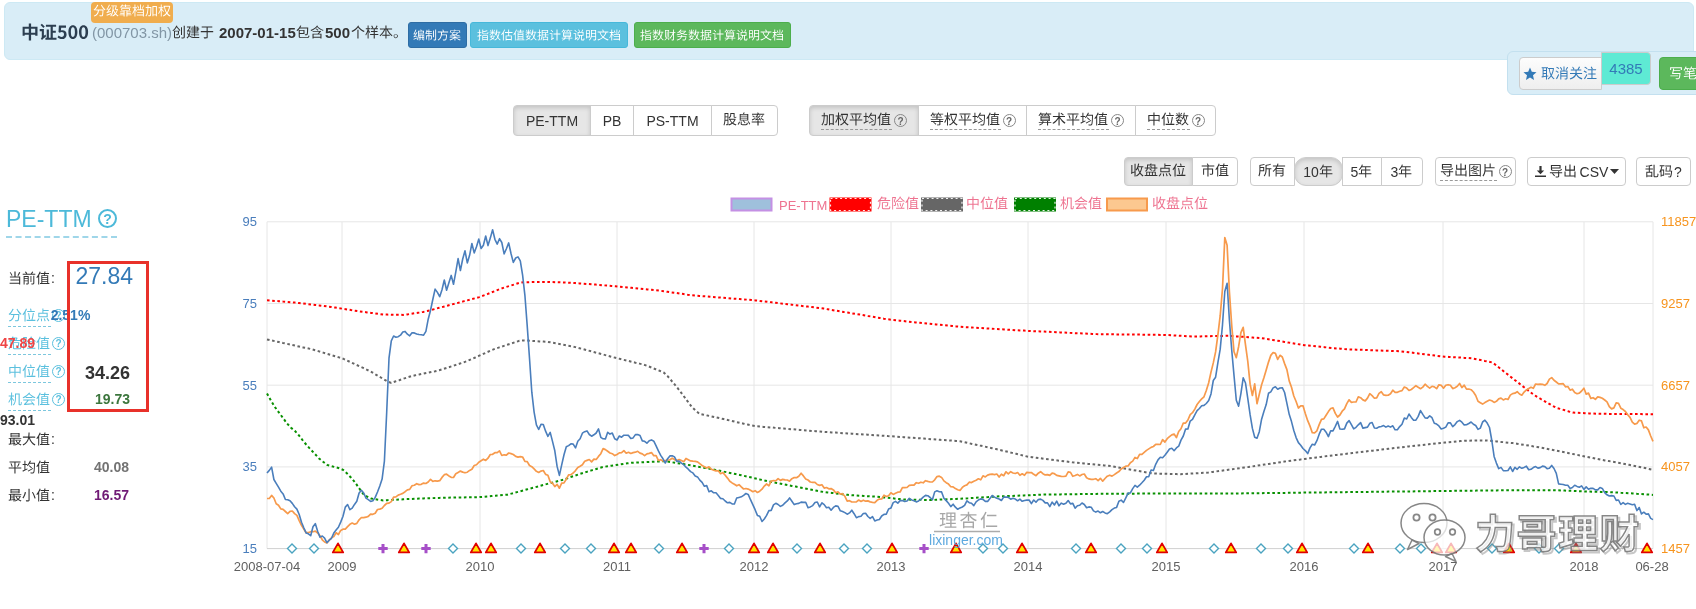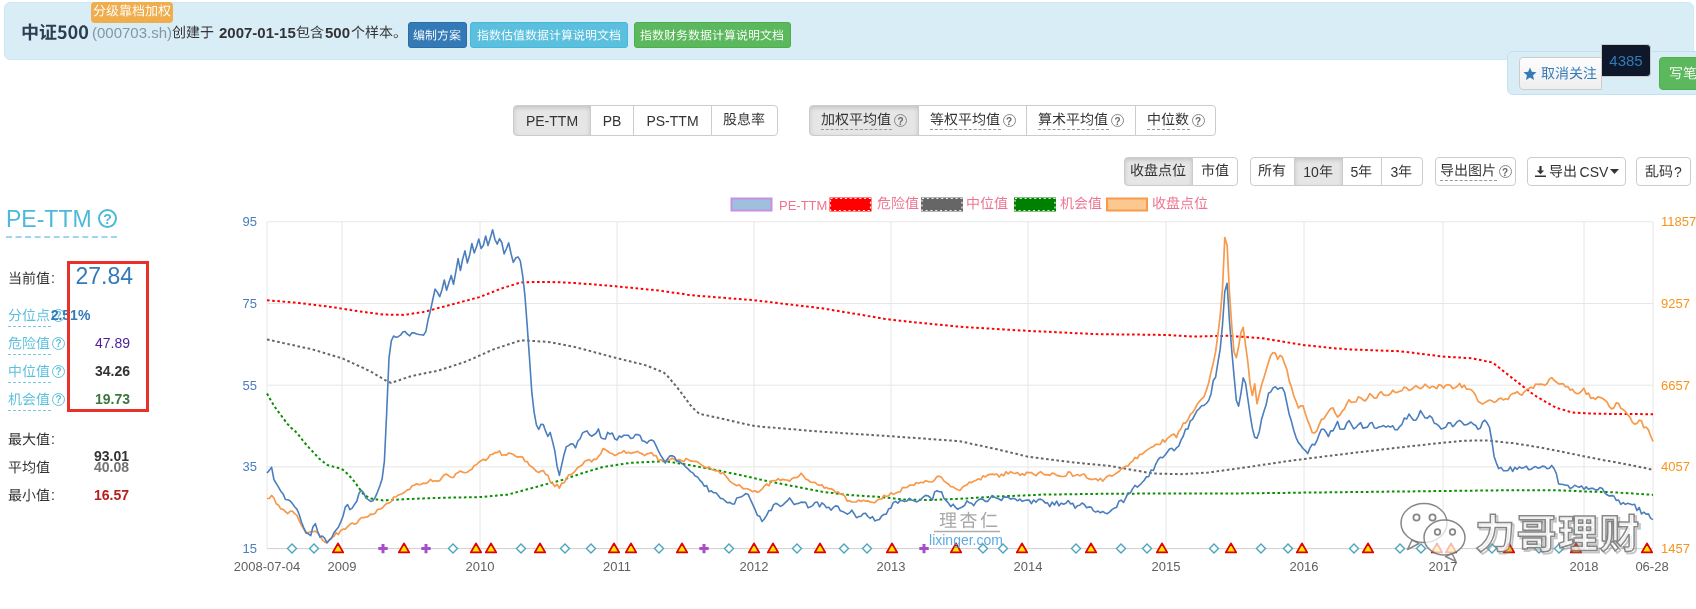--- a/index.html
+++ b/index.html
@@ -178,21 +178,21 @@
     </div>
     <div style="position:absolute;left:1507px;top:51px;width:220px;height:42px;background:#d9edf7;border:1px solid #c3e0ef;border-radius:6px"></div>
     <div style="position:absolute;left:1519px;top:57px;width:83px;height:33px;background:linear-gradient(#fdfdfd,#eee);border:1px solid #ccc;border-radius:4px 0 0 4px;display:flex;align-items:center;justify-content:center;gap:4px;line-height:0;box-sizing:border-box">
       <svg width="14" height="14" viewBox="0 0 14 14" style="overflow:visible">
         <path d="M7 0.5 L8.8 4.8 L13.5 5.2 L10 8.3 L11 13 L7 10.5 L3 13 L4 8.3 L0.5 5.2 L5.2 4.8 Z" fill="#337ab7"></path>
       </svg>
       <svg width="57" height="15" viewBox="0 0 57 15" style="overflow:visible">
         <path d="M11.9 3.1C11.6 5.2 11 7 10.2 8.5C9.5 7 9 5.1 8.7 3.1ZM7.1 2.1V3.1H7.8C8.2 5.6 8.8 7.8 9.6 9.6C8.8 10.9 7.8 12 6.7 12.6C6.9 12.8 7.2 13.2 7.4 13.4C8.4 12.7 9.4 11.8 10.2 10.6C10.9 11.7 11.7 12.7 12.8 13.3C13 13.1 13.3 12.7 13.5 12.5C12.4 11.8 11.5 10.9 10.8 9.6C11.9 7.7 12.6 5.3 13 2.3L12.4 2.1L12.2 2.1ZM0.5 10.5 0.8 11.5 5 10.8V13.4H6V10.6L7.3 10.4L7.2 9.5L6 9.7V2.2H7V1.2H0.7V2.2H1.6V10.3ZM2.6 2.2H5V4.1H2.6ZM2.6 5H5V7.1H2.6ZM2.6 8H5V9.8L2.6 10.2Z M26.1 1C25.7 1.8 25.1 2.9 24.6 3.6L25.5 4C26 3.3 26.6 2.3 27.1 1.3ZM18.9 1.4C19.5 2.2 20.1 3.3 20.3 4.1L21.3 3.6C21 2.9 20.4 1.8 19.8 1ZM15.2 1.4C16.1 1.9 17.1 2.6 17.6 3.1L18.3 2.3C17.7 1.8 16.7 1.1 15.8 0.7ZM14.5 5.2C15.4 5.6 16.5 6.4 17 6.9L17.6 6C17.1 5.5 16 4.9 15.1 4.4ZM15 12.6 15.9 13.3C16.6 12 17.5 10.2 18.1 8.7L17.3 8.1C16.6 9.7 15.7 11.5 15 12.6ZM20.3 8H25.5V9.5H20.3ZM20.3 7V5.5H25.5V7ZM22.5 0.5V4.5H19.3V13.4H20.3V10.4H25.5V12.1C25.5 12.3 25.4 12.4 25.2 12.4C25 12.4 24.3 12.4 23.5 12.4C23.6 12.6 23.8 13.1 23.8 13.4C24.9 13.4 25.6 13.4 26 13.2C26.4 13 26.5 12.7 26.5 12.1V4.5H23.5V0.5Z M31.1 1.1C31.7 1.9 32.3 2.9 32.5 3.5H29.8V4.6H34.5V6.3C34.5 6.6 34.4 6.8 34.4 7.1H29V8.1H34.2C33.8 9.6 32.4 11.2 28.7 12.5C29 12.7 29.3 13.2 29.4 13.4C33 12.2 34.6 10.5 35.2 8.9C36.4 11.1 38.2 12.6 40.7 13.4C40.9 13 41.2 12.6 41.4 12.3C38.9 11.7 37 10.2 35.9 8.1H41.1V7.1H35.6L35.6 6.3V4.6H40.3V3.5H37.6C38.1 2.8 38.6 1.8 39.1 1L38 0.6C37.6 1.5 37 2.7 36.4 3.5H32.6L33.5 3C33.2 2.4 32.6 1.4 32 0.7Z M43.3 1.5C44.2 1.9 45.4 2.6 46 3.1L46.6 2.2C46 1.8 44.8 1.1 43.9 0.7ZM42.6 5.4C43.5 5.8 44.6 6.4 45.2 6.9L45.8 6C45.2 5.6 44 5 43.2 4.6ZM43 12.6 43.9 13.3C44.7 12 45.7 10.2 46.4 8.8L45.7 8.1C44.9 9.6 43.8 11.5 43 12.6ZM49.7 0.9C50.1 1.6 50.6 2.6 50.8 3.2L51.9 2.8C51.6 2.2 51.1 1.2 50.6 0.5ZM46.7 3.2V4.2H50.4V7.4H47.2V8.4H50.4V12H46.2V13H55.5V12H51.5V8.4H54.6V7.4H51.5V4.2H55.1V3.2Z" fill="#337ab7"></path>
       </svg>
     </div>
-    <div style="position:absolute;left:1601px;top:44px;width:50px;height:33px;background:#0f172a;border:1px solid #ccc;border-radius:0 4px 4px 0;box-sizing:border-box;display:flex;align-items:center;justify-content:center;font-size:15px;color:#337ab7">4385</div>
+    <div style="position:absolute;left:1601px;top:52px;width:50px;height:33px;background:#5eead4;border:1px solid #ccc;border-radius:0 4px 4px 0;box-sizing:border-box;display:flex;align-items:center;justify-content:center;font-size:15px;color:#337ab7">4385</div>
     <div style="position:absolute;left:1659px;top:57px;width:62px;height:33px;background:#5cb85c;border:1px solid #4cae4c;border-radius:4px;box-sizing:border-box;display:flex;align-items:center;justify-content:center;line-height:0">
       <svg width="43" height="15" viewBox="0 0 43 15" style="overflow:visible">
         <path d="M1.1 1.3V4.1H2.1V2.3H11.8V4.1H12.9V1.3ZM1.3 9.4V10.3H9.2V9.4ZM4.2 2.6C3.9 4.2 3.4 6.5 3 7.9H10.4C10.2 10.6 9.9 11.8 9.5 12.2C9.3 12.3 9.1 12.3 8.8 12.3C8.4 12.3 7.5 12.3 6.5 12.2C6.7 12.5 6.8 12.9 6.9 13.2C7.8 13.3 8.7 13.3 9.2 13.3C9.7 13.2 10 13.1 10.3 12.8C10.9 12.3 11.2 10.9 11.5 7.4C11.6 7.2 11.6 6.9 11.6 6.9H4.3L4.7 5.1H11.2V4.2H4.9L5.2 2.7Z M14.8 10.1 14.9 11 20 10.6V11.7C20 13 20.4 13.3 22 13.3C22.3 13.3 24.8 13.3 25.2 13.3C26.5 13.3 26.8 12.9 27 11.2C26.7 11.2 26.3 11 26 10.8C25.9 12.1 25.8 12.4 25.1 12.4C24.6 12.4 22.5 12.4 22 12.4C21.2 12.4 21 12.2 21 11.7V10.5L27.2 10L27.1 9L21 9.6V8.1L25.9 7.7L25.8 6.8L21 7.2V5.9C22.8 5.7 24.5 5.5 25.9 5.2L25.3 4.3C23 4.9 19.1 5.3 15.8 5.5C15.9 5.7 16 6.1 16 6.4C17.3 6.3 18.6 6.2 20 6V7.3L15.5 7.7L15.6 8.6L20 8.2V9.7ZM16.6 0.5C16.1 1.9 15.4 3.3 14.5 4.2C14.8 4.4 15.2 4.6 15.4 4.8C15.9 4.2 16.3 3.6 16.7 2.8H17.4C17.8 3.4 18.2 4.2 18.3 4.7L19.2 4.4C19.1 4 18.8 3.3 18.5 2.8H20.7V1.9H17.1C17.3 1.5 17.5 1.1 17.6 0.7ZM22.1 0.5C21.7 1.9 20.9 3.2 20 4C20.3 4.2 20.7 4.5 20.9 4.6C21.4 4.1 21.8 3.5 22.2 2.8H23.3C23.6 3.3 23.9 3.9 24 4.4L24.9 4C24.8 3.7 24.6 3.2 24.3 2.8H27.1V1.9H22.7C22.8 1.5 23 1.1 23.1 0.7Z M29.7 1.6C30.5 2.2 31.5 3.2 31.9 3.8L32.7 3.1C32.2 2.5 31.2 1.6 30.5 0.9ZM30.8 13.2V13.2C31 12.9 31.4 12.6 33.7 10.9C33.6 10.7 33.4 10.3 33.4 10L31.9 11V5H28.6V6H30.9V11C30.9 11.7 30.4 12.2 30.2 12.4C30.4 12.6 30.7 13 30.8 13.2ZM33.9 1.5V2.6H39.4V6.1H34.1V11.5C34.1 12.9 34.6 13.2 36.2 13.2C36.6 13.2 39.1 13.2 39.4 13.2C41 13.2 41.3 12.6 41.5 10.3C41.2 10.2 40.7 10.1 40.4 9.9C40.4 11.9 40.2 12.2 39.4 12.2C38.8 12.2 36.7 12.2 36.3 12.2C35.4 12.2 35.2 12.1 35.2 11.5V7.1H39.4V7.9H40.5V1.5Z" fill="#fff"></path>
       </svg>
     </div>
     <div style="position:absolute;left:514px;top:105px;width:78px;height:31px;background:#e6e6e6;box-shadow:inset 0 2px 4px rgba(0,0,0,.15);border:1px solid #ccc;border-radius:4px 0 0 4px;box-sizing:border-box;display:flex;align-items:center;justify-content:center;margin-left:-1px">
       <span style="font-size:14px;color:#333">PE-TTM</span>
     </div>
     <div style="position:absolute;left:591px;top:105px;width:44px;height:31px;background:#fff;border:1px solid #ccc;border-radius:0;box-sizing:border-box;display:flex;align-items:center;justify-content:center;margin-left:-1px">
       <span style="font-size:14px;color:#333">PB</span>
@@ -237,21 +237,21 @@
     <div style="position:absolute;left:1193px;top:157px;width:46px;height:29px;background:#fff;border:1px solid #ccc;border-radius:0 4px 4px 0;box-sizing:border-box;display:flex;align-items:center;justify-content:center;margin-left:-1px">
       <span style="line-height:0;display:inline-block;padding-bottom:2px"><svg width="29" height="15" viewBox="0 0 29 15" style="overflow:visible">
           <path d="M5.8 0.8C6.1 1.3 6.5 2.1 6.7 2.6H0.7V3.6H6.4V5.5H2.1V11.8H3.1V6.6H6.4V13.4H7.5V6.6H11V10.5C11 10.7 10.9 10.7 10.7 10.8C10.4 10.8 9.6 10.8 8.6 10.7C8.8 11 8.9 11.5 9 11.8C10.2 11.8 11 11.8 11.5 11.6C11.9 11.4 12.1 11.1 12.1 10.5V5.5H7.5V3.6H13.3V2.6H7.7L7.9 2.5C7.7 2 7.2 1.1 6.8 0.4Z M22.4 0.6C22.3 1 22.3 1.5 22.2 2H18.6V2.9H22C22 3.4 21.9 3.8 21.8 4.2H19.3V12.1H18V13H27.4V12.1H26.2V4.2H22.7C22.8 3.8 22.9 3.4 23 2.9H27V2H23.3L23.5 0.6ZM20.3 12.1V11H25.2V12.1ZM20.3 7H25.2V8.2H20.3ZM20.3 6.2V5.1H25.2V6.2ZM20.3 9H25.2V10.2H20.3ZM17.7 0.6C17 2.7 15.7 4.8 14.4 6.2C14.6 6.4 14.9 7 15 7.2C15.4 6.7 15.8 6.2 16.2 5.7V13.4H17.2V4.1C17.8 3.1 18.3 2 18.7 0.9Z" fill="#333"></path>
         </svg></span>
     </div>
     <div style="position:absolute;left:1251px;top:157px;width:45px;height:29px;background:#fff;border:1px solid #ccc;border-radius:4px 0 0 4px;box-sizing:border-box;display:flex;align-items:center;justify-content:center;margin-left:-1px">
       <span style="line-height:0;display:inline-block;padding-bottom:2px"><svg width="29" height="15" viewBox="0 0 29 15" style="overflow:visible">
           <path d="M7.5 2V6.6C7.5 8.6 7.3 11 5.7 12.8C5.9 12.9 6.3 13.3 6.5 13.5C8.3 11.6 8.6 8.8 8.6 6.6V6.3H10.7V13.4H11.8V6.3H13.4V5.3H8.6V2.7C10.2 2.5 12 2.1 13.1 1.6L12.4 0.7C11.3 1.3 9.2 1.7 7.5 2ZM2.4 7.3V6.8V5H5.2V7.3ZM6.2 0.9C5.1 1.4 3.1 1.7 1.4 1.9V6.8C1.4 8.7 1.3 11.1 0.4 12.8C0.6 12.9 1.1 13.3 1.3 13.5C2.1 12 2.3 10 2.4 8.2H6.2V4.1H2.4V2.7C4 2.5 5.7 2.2 6.8 1.7Z M19.5 0.6C19.3 1.2 19.1 1.8 18.9 2.4H14.9V3.4H18.4C17.5 5.2 16.2 6.9 14.6 8.1C14.8 8.3 15.1 8.6 15.2 8.9C16.1 8.2 16.9 7.5 17.6 6.6V13.4H18.6V10.7H24.5V12.1C24.5 12.3 24.4 12.4 24.2 12.4C23.9 12.4 23 12.4 22.1 12.4C22.3 12.7 22.4 13.1 22.5 13.4C23.7 13.4 24.4 13.4 24.9 13.2C25.4 13.1 25.5 12.7 25.5 12.1V5H18.7C19 4.5 19.3 3.9 19.6 3.4H27.1V2.4H20C20.2 1.9 20.4 1.3 20.5 0.8ZM18.6 8.3H24.5V9.7H18.6ZM18.6 7.4V5.9H24.5V7.4Z" fill="#333"></path>
         </svg></span>
     </div>
-    <div style="position:absolute;left:1295px;top:157px;width:49px;height:29px;background:#e6e6e6;box-shadow:inset 0 2px 4px rgba(0,0,0,.15);border:1px solid #ccc;border-radius:0;box-sizing:border-box;display:flex;align-items:center;justify-content:center;margin-left:-1px">
+    <div style="position:absolute;left:1295px;top:157px;width:49px;height:29px;background:#e6e6e6;box-shadow:inset 0 2px 4px rgba(0,0,0,.15);border:1px solid #ccc;border-radius:12px;box-sizing:border-box;display:flex;align-items:center;justify-content:center;margin-left:-1px">
       <span style="font-size:14px;color:#333">10</span>
       <span style="line-height:0;display:inline-block"><svg width="15" height="15" viewBox="0 0 15 15" style="overflow:visible">
           <path d="M0.7 9.2V10.2H7.2V13.4H8.2V10.2H13.4V9.2H8.2V6.4H12.4V5.4H8.2V3.3H12.7V2.3H4.3C4.5 1.8 4.7 1.3 4.9 0.8L3.9 0.5C3.2 2.4 2 4.2 0.7 5.4C1 5.5 1.4 5.9 1.6 6C2.4 5.3 3.1 4.4 3.8 3.3H7.2V5.4H3V9.2ZM4 9.2V6.4H7.2V9.2Z" fill="#333"></path>
         </svg></span>
     </div>
     <div style="position:absolute;left:1343px;top:157px;width:40px;height:29px;background:#fff;border:1px solid #ccc;border-radius:0;box-sizing:border-box;display:flex;align-items:center;justify-content:center;margin-left:-1px">
       <span style="font-size:14px;color:#333">5</span>
       <span style="line-height:0;display:inline-block"><svg width="15" height="15" viewBox="0 0 15 15" style="overflow:visible">
           <path d="M0.7 9.2V10.2H7.2V13.4H8.2V10.2H13.4V9.2H8.2V6.4H12.4V5.4H8.2V3.3H12.7V2.3H4.3C4.5 1.8 4.7 1.3 4.9 0.8L3.9 0.5C3.2 2.4 2 4.2 0.7 5.4C1 5.5 1.4 5.9 1.6 6C2.4 5.3 3.1 4.4 3.8 3.3H7.2V5.4H3V9.2ZM4 9.2V6.4H7.2V9.2Z" fill="#333"></path>
         </svg></span>
@@ -294,38 +294,38 @@
     <div style="position:absolute;left:0;top:263px;width:133px;text-align:right;font-size:23px;color:#337ab7">27.84</div>
     <div style="position:absolute;left:8px;top:308px;line-height:0;border-bottom:1px dashed #7cc7de;padding-bottom:3px"><svg width="43" height="15" viewBox="0 0 43 15" style="overflow:visible">
         <path d="M9.4 0.8 8.5 1.2C9.5 3.3 11.1 5.6 12.6 6.8C12.8 6.5 13.2 6.1 13.5 5.9C12 4.8 10.3 2.7 9.4 0.8ZM4.5 0.8C3.7 3 2.3 4.9 0.6 6.1C0.9 6.3 1.3 6.7 1.5 6.9C1.9 6.6 2.3 6.3 2.6 5.9V6.9H5.3C5 9.3 4.2 11.5 0.9 12.6C1.1 12.8 1.4 13.2 1.6 13.5C5.1 12.2 6 9.7 6.4 6.9H10.2C10.1 10.4 9.9 11.8 9.5 12.1C9.4 12.3 9.2 12.3 8.9 12.3C8.6 12.3 7.7 12.3 6.8 12.2C7 12.5 7.1 13 7.2 13.3C8.1 13.3 8.9 13.3 9.4 13.3C9.9 13.2 10.2 13.1 10.5 12.8C11 12.2 11.1 10.7 11.4 6.4C11.4 6.2 11.4 5.9 11.4 5.9H2.7C3.9 4.6 4.9 2.9 5.7 1.1Z M19.2 3.1V4.1H26.8V3.1ZM20.1 5.2C20.5 7.1 20.9 9.7 21 11.2L22.1 10.9C21.9 9.5 21.5 6.9 21 5ZM22 0.7C22.2 1.4 22.5 2.4 22.6 3L23.7 2.6C23.5 2 23.2 1.2 23 0.5ZM18.6 11.8V12.9H27.4V11.8H24.5C25 10 25.6 7.2 25.9 5.1L24.8 4.9C24.6 7 24 10 23.5 11.8ZM18 0.6C17.2 2.7 15.9 4.8 14.5 6.2C14.7 6.4 15 7 15.1 7.2C15.6 6.7 16.1 6.2 16.5 5.5V13.4H17.6V3.9C18.1 3 18.6 1.9 19 0.9Z M31.3 5.8H38.6V8.3H31.3ZM32.8 10.5C32.9 11.4 33.1 12.6 33.1 13.3L34.1 13.2C34.1 12.5 34 11.3 33.8 10.4ZM35.7 10.5C36.1 11.4 36.5 12.6 36.6 13.3L37.7 13C37.5 12.3 37 11.2 36.6 10.3ZM38.5 10.4C39.2 11.3 40 12.6 40.3 13.3L41.3 12.9C41 12.1 40.2 10.9 39.5 10.1ZM30.5 10.2C30 11.2 29.3 12.3 28.6 13L29.5 13.4C30.3 12.7 31 11.5 31.5 10.4ZM30.3 4.8V9.3H39.7V4.8H35.4V3H40.7V2H35.4V0.6H34.4V4.8Z" fill="#5bc0de"></path>
       </svg></div>
     <span style="position:absolute;left:52.0px;top:309px;width:13px;height:13px;border:1px solid #5bc0de;border-radius:50%;color:#5bc0de;font-size:10px;line-height:12px;text-align:center;box-sizing:border-box;font-weight:bold">?</span>
     <div style="position:absolute;left:0;top:307px;width:141px;text-align:center;font-size:14px;font-weight:bold;color:#337ab7">2.51%</div>
     <div style="position:absolute;left:8px;top:336px;line-height:0;border-bottom:1px dashed #7cc7de;padding-bottom:3px"><svg width="43" height="15" viewBox="0 0 43 15" style="overflow:visible">
         <path d="M4.6 2.4H8.1C7.9 2.9 7.6 3.4 7.3 3.9H3.5C3.9 3.4 4.3 2.9 4.6 2.4ZM4.4 0.5C3.7 2 2.4 3.8 0.5 5.2C0.8 5.3 1.1 5.7 1.3 5.9C1.7 5.7 2 5.4 2.4 5.1V6.6C2.4 8.5 2.2 11 0.4 12.8C0.7 12.9 1.1 13.3 1.3 13.5C3.1 11.6 3.4 8.7 3.4 6.6V4.9H13.2V3.9H8.5C8.9 3.3 9.3 2.6 9.6 1.9L8.9 1.4L8.7 1.5H5.2L5.6 0.7ZM4.9 6.2V11.6C4.9 13 5.4 13.3 7.2 13.3C7.6 13.3 10.8 13.3 11.2 13.3C12.9 13.3 13.2 12.8 13.4 10.7C13.1 10.6 12.7 10.4 12.4 10.3C12.3 12 12.2 12.3 11.2 12.3C10.5 12.3 7.8 12.3 7.2 12.3C6.1 12.3 5.9 12.2 5.9 11.6V7.1H10.2C10.1 8.6 10 9.2 9.8 9.4C9.7 9.5 9.6 9.5 9.4 9.5C9.1 9.5 8.5 9.5 7.8 9.5C8 9.7 8.1 10.1 8.1 10.4C8.8 10.4 9.5 10.4 9.8 10.4C10.2 10.4 10.5 10.3 10.7 10.1C11 9.7 11.1 8.8 11.3 6.6C11.3 6.5 11.3 6.2 11.3 6.2Z M19.9 7.4C20.3 8.4 20.7 9.8 20.8 10.7L21.7 10.5C21.5 9.6 21.1 8.2 20.7 7.1ZM22.6 7C22.8 8 23.1 9.4 23.1 10.3L24 10.2C23.9 9.3 23.7 7.9 23.4 6.8ZM15.2 1.1V13.4H16.1V2.1H17.9C17.6 3 17.2 4.2 16.8 5.2C17.8 6.4 18.1 7.3 18.1 8.1C18.1 8.5 18 8.9 17.8 9.1C17.7 9.2 17.5 9.2 17.3 9.2C17.1 9.2 16.8 9.2 16.5 9.2C16.7 9.4 16.8 9.9 16.8 10.1C17.1 10.1 17.4 10.1 17.7 10.1C18 10.1 18.3 10 18.5 9.8C18.8 9.5 19 8.9 19 8.2C19 7.3 18.8 6.3 17.8 5.1C18.2 4 18.7 2.6 19.1 1.5L18.5 1.1L18.3 1.1ZM22.9 0.5C22 2.4 20.4 4.2 18.7 5.2C18.9 5.5 19.2 5.9 19.3 6.1C19.8 5.8 20.3 5.4 20.7 5V5.8H25.5V4.9H20.8C21.7 4.1 22.5 3.2 23.1 2.1C24.2 3.5 25.8 5.1 27.2 6C27.3 5.7 27.5 5.3 27.7 5.1C26.3 4.2 24.6 2.6 23.6 1.3L23.9 0.8ZM19.1 11.8V12.8H27.4V11.8H24.8C25.5 10.5 26.3 8.6 26.9 7.1L26 6.8C25.5 8.3 24.6 10.5 23.9 11.8Z M36.4 0.6C36.3 1 36.3 1.5 36.2 2H32.6V2.9H36C36 3.4 35.9 3.8 35.8 4.2H33.3V12.1H32V13H41.4V12.1H40.2V4.2H36.7C36.8 3.8 36.9 3.4 37 2.9H41V2H37.3L37.5 0.6ZM34.3 12.1V11H39.2V12.1ZM34.3 7H39.2V8.2H34.3ZM34.3 6.2V5.1H39.2V6.2ZM34.3 9H39.2V10.2H34.3ZM31.7 0.6C31 2.7 29.7 4.8 28.4 6.2C28.6 6.4 28.9 7 29 7.2C29.4 6.7 29.8 6.2 30.2 5.7V13.4H31.2V4.1C31.8 3.1 32.3 2 32.7 0.9Z" fill="#5bc0de"></path>
       </svg></div>
     <span style="position:absolute;left:52.0px;top:337px;width:13px;height:13px;border:1px solid #5bc0de;border-radius:50%;color:#5bc0de;font-size:10px;line-height:12px;text-align:center;box-sizing:border-box;font-weight:bold">?</span>
-    <div style="position:absolute;left:0;top:335px;width:130px;text-align:right;font-size:14px;font-weight:normal;color:#4c1d95">47.89</div>
+    <div style="position:absolute;left:0;top:335px;width:130px;font-size:14px;font-weight:bold;color:#ef4444">47.89</div>
     <div style="position:absolute;left:8px;top:364px;line-height:0;border-bottom:1px dashed #7cc7de;padding-bottom:3px"><svg width="43" height="15" viewBox="0 0 43 15" style="overflow:visible">
         <path d="M6.4 0.6V3.1H1.3V9.7H2.4V8.8H6.4V13.4H7.5V8.8H11.6V9.6H12.6V3.1H7.5V0.6ZM2.4 7.8V4.1H6.4V7.8ZM11.6 7.8H7.5V4.1H11.6Z M19.2 3.1V4.1H26.8V3.1ZM20.1 5.2C20.5 7.1 20.9 9.7 21 11.2L22.1 10.9C21.9 9.5 21.5 6.9 21 5ZM22 0.7C22.2 1.4 22.5 2.4 22.6 3L23.7 2.6C23.5 2 23.2 1.2 23 0.5ZM18.6 11.8V12.9H27.4V11.8H24.5C25 10 25.6 7.2 25.9 5.1L24.8 4.9C24.6 7 24 10 23.5 11.8ZM18 0.6C17.2 2.7 15.9 4.8 14.5 6.2C14.7 6.4 15 7 15.1 7.2C15.6 6.7 16.1 6.2 16.5 5.5V13.4H17.6V3.9C18.1 3 18.6 1.9 19 0.9Z M36.4 0.6C36.3 1 36.3 1.5 36.2 2H32.6V2.9H36C36 3.4 35.9 3.8 35.8 4.2H33.3V12.1H32V13H41.4V12.1H40.2V4.2H36.7C36.8 3.8 36.9 3.4 37 2.9H41V2H37.3L37.5 0.6ZM34.3 12.1V11H39.2V12.1ZM34.3 7H39.2V8.2H34.3ZM34.3 6.2V5.1H39.2V6.2ZM34.3 9H39.2V10.2H34.3ZM31.7 0.6C31 2.7 29.7 4.8 28.4 6.2C28.6 6.4 28.9 7 29 7.2C29.4 6.7 29.8 6.2 30.2 5.7V13.4H31.2V4.1C31.8 3.1 32.3 2 32.7 0.9Z" fill="#5bc0de"></path>
       </svg></div>
     <span style="position:absolute;left:52.0px;top:365px;width:13px;height:13px;border:1px solid #5bc0de;border-radius:50%;color:#5bc0de;font-size:10px;line-height:12px;text-align:center;box-sizing:border-box;font-weight:bold">?</span>
-    <div style="position:absolute;left:0;top:363px;width:130px;text-align:right;font-size:14px;font-weight:bold;color:#333333">34.26</div>
+    <div style="position:absolute;left:0;top:363px;width:130px;text-align:right;font-size:18px;font-weight:bold;color:#333333">34.26</div>
     <div style="position:absolute;left:8px;top:392px;line-height:0;border-bottom:1px dashed #7cc7de;padding-bottom:3px"><svg width="43" height="15" viewBox="0 0 43 15" style="overflow:visible">
         <path d="M7 1.4V5.9C7 8 6.8 10.8 4.9 12.8C5.1 12.9 5.5 13.2 5.7 13.4C7.7 11.4 8 8.2 8 5.9V2.4H10.6V11.4C10.6 12.6 10.7 12.8 10.9 13C11.2 13.2 11.5 13.3 11.7 13.3C11.9 13.3 12.2 13.3 12.5 13.3C12.8 13.3 13 13.2 13.2 13.1C13.4 13 13.5 12.7 13.6 12.3C13.7 12 13.7 10.9 13.7 10.1C13.4 10.1 13.1 9.9 12.9 9.7C12.9 10.6 12.9 11.4 12.8 11.7C12.8 12 12.8 12.1 12.7 12.2C12.6 12.3 12.5 12.3 12.4 12.3C12.3 12.3 12.1 12.3 12 12.3C11.9 12.3 11.8 12.3 11.8 12.2C11.7 12.2 11.7 11.9 11.7 11.5V1.4ZM3.1 0.6V3.6H0.7V4.6H2.9C2.4 6.5 1.4 8.7 0.4 9.9C0.6 10.1 0.8 10.5 0.9 10.8C1.7 9.9 2.5 8.3 3.1 6.6V13.4H4.1V7C4.6 7.7 5.3 8.6 5.6 9L6.2 8.2C5.9 7.8 4.6 6.3 4.1 5.8V4.6H6.1V3.6H4.1V0.6Z M16.2 13.1C16.7 12.9 17.5 12.9 24.9 12.2C25.3 12.7 25.5 13.1 25.7 13.4L26.7 12.9C26.1 11.8 24.7 10.3 23.5 9.2L22.6 9.6C23.1 10.2 23.7 10.7 24.2 11.3L17.8 11.8C18.8 10.9 19.8 9.8 20.7 8.6H26.9V7.6H15.2V8.6H19.2C18.3 9.9 17.3 11 16.9 11.3C16.5 11.7 16.1 12 15.8 12.1C16 12.3 16.1 12.9 16.2 13.1ZM21.1 0.6C19.8 2.4 17.3 4.2 14.6 5.4C14.8 5.6 15.2 6 15.4 6.3C16.2 5.9 17 5.5 17.7 5V5.9H24.4V4.9H17.9C19.1 4.1 20.2 3.2 21 2.3C21.9 3.1 23.1 4.1 24.4 4.9C25.1 5.4 25.9 5.8 26.7 6.1C26.9 5.8 27.3 5.4 27.5 5.2C25.2 4.4 22.9 2.9 21.6 1.6L22.1 1Z M36.4 0.6C36.3 1 36.3 1.5 36.2 2H32.6V2.9H36C36 3.4 35.9 3.8 35.8 4.2H33.3V12.1H32V13H41.4V12.1H40.2V4.2H36.7C36.8 3.8 36.9 3.4 37 2.9H41V2H37.3L37.5 0.6ZM34.3 12.1V11H39.2V12.1ZM34.3 7H39.2V8.2H34.3ZM34.3 6.2V5.1H39.2V6.2ZM34.3 9H39.2V10.2H34.3ZM31.7 0.6C31 2.7 29.7 4.8 28.4 6.2C28.6 6.4 28.9 7 29 7.2C29.4 6.7 29.8 6.2 30.2 5.7V13.4H31.2V4.1C31.8 3.1 32.3 2 32.7 0.9Z" fill="#5bc0de"></path>
       </svg></div>
     <span style="position:absolute;left:52.0px;top:393px;width:13px;height:13px;border:1px solid #5bc0de;border-radius:50%;color:#5bc0de;font-size:10px;line-height:12px;text-align:center;box-sizing:border-box;font-weight:bold">?</span>
     <div style="position:absolute;left:0;top:391px;width:130px;text-align:right;font-size:14px;font-weight:bold;color:#3c763d">19.73</div>
     <div style="position:absolute;left:8px;top:432px;line-height:0;padding-bottom:3px"><svg width="43" height="15" viewBox="0 0 43 15" style="overflow:visible">
         <path d="M3.5 3.4H10.5V4.4H3.5ZM3.5 1.8H10.5V2.7H3.5ZM2.5 1V5.2H11.6V1ZM5.5 6.8V7.8H3V6.8ZM0.7 11.7 0.8 12.7 5.5 12.1V13.4H6.6V12L7.3 11.9V11L6.6 11.1V6.8H13.3V6H0.7V6.8H2V11.6ZM7.1 7.7V8.6H7.9L7.7 8.7C8.1 9.7 8.7 10.6 9.4 11.3C8.6 11.9 7.8 12.3 6.9 12.6C7.1 12.8 7.3 13.2 7.4 13.4C8.3 13.1 9.3 12.6 10.1 12C10.9 12.6 11.8 13.1 12.9 13.4C13 13.1 13.3 12.8 13.5 12.6C12.5 12.3 11.6 11.9 10.8 11.3C11.7 10.4 12.4 9.3 12.9 7.9L12.3 7.7L12.1 7.7ZM8.6 8.6H11.6C11.3 9.4 10.7 10.1 10.1 10.7C9.5 10.1 8.9 9.4 8.6 8.6ZM5.5 8.6V9.5H3V8.6ZM5.5 10.3V11.2L3 11.5V10.3Z M20.5 0.6C20.4 1.7 20.5 3.1 20.2 4.6H14.9V5.7H20.1C19.5 8.3 18.1 11 14.6 12.5C14.9 12.8 15.2 13.1 15.4 13.4C18.8 11.8 20.3 9.2 21 6.5C22.1 9.6 23.9 12.1 26.6 13.4C26.8 13.1 27.1 12.7 27.4 12.4C24.7 11.3 22.9 8.8 21.9 5.7H27.2V4.6H21.4C21.6 3.1 21.6 1.7 21.6 0.6Z M36.4 0.6C36.3 1 36.3 1.5 36.2 2H32.6V2.9H36C36 3.4 35.9 3.8 35.8 4.2H33.3V12.1H32V13H41.4V12.1H40.2V4.2H36.7C36.8 3.8 36.9 3.4 37 2.9H41V2H37.3L37.5 0.6ZM34.3 12.1V11H39.2V12.1ZM34.3 7H39.2V8.2H34.3ZM34.3 6.2V5.1H39.2V6.2ZM34.3 9H39.2V10.2H34.3ZM31.7 0.6C31 2.7 29.7 4.8 28.4 6.2C28.6 6.4 28.9 7 29 7.2C29.4 6.7 29.8 6.2 30.2 5.7V13.4H31.2V4.1C31.8 3.1 32.3 2 32.7 0.9Z" fill="#333333"></path>
       </svg></div>
     <span style="position:absolute;left:51.0px;top:431px;font-size:14px;color:#333333">:</span>
-    <div style="position:absolute;left:0;top:448px;width:129px;text-align:right;font-size:14px;font-weight:bold;color:#333333">93.01</div>
+    <div style="position:absolute;left:0;top:412px;width:129px;font-size:14px;font-weight:bold;color:#333333">93.01</div>
     <div style="position:absolute;left:8px;top:460px;line-height:0;padding-bottom:3px"><svg width="43" height="15" viewBox="0 0 43 15" style="overflow:visible">
         <path d="M2.4 3.5C3 4.5 3.5 5.9 3.7 6.7L4.7 6.4C4.5 5.6 3.9 4.2 3.4 3.2ZM10.6 3.2C10.2 4.2 9.6 5.6 9 6.5L10 6.8C10.5 5.9 11.2 4.6 11.7 3.5ZM0.7 7.4V8.5H6.4V13.4H7.5V8.5H13.3V7.4H7.5V2.5H12.5V1.5H1.5V2.5H6.4V7.4Z M20.8 5.9C21.7 6.6 22.8 7.6 23.3 8.2L24 7.5C23.4 6.9 22.3 6 21.4 5.3ZM19.7 10.7 20.1 11.6C21.5 10.8 23.5 9.8 25.2 8.8L25 7.9C23.1 9 21 10 19.7 10.7ZM22 0.6C21.3 2.4 20.2 4.2 19 5.3C19.2 5.5 19.5 6 19.7 6.2C20.3 5.5 21 4.7 21.5 3.8H26C25.9 9.5 25.7 11.8 25.2 12.3C25 12.4 24.9 12.5 24.6 12.5C24.2 12.5 23.3 12.5 22.3 12.4C22.5 12.7 22.6 13.1 22.7 13.4C23.5 13.4 24.4 13.5 24.9 13.4C25.5 13.4 25.8 13.3 26.1 12.8C26.6 12.2 26.8 9.9 27 3.4C27 3.2 27 2.8 27 2.8H22.1C22.4 2.2 22.7 1.5 22.9 0.9ZM14.5 10.6 14.9 11.7C16.2 11 17.9 10.1 19.6 9.2L19.3 8.4L17.4 9.3V4.9H19.1V3.9H17.4V0.7H16.4V3.9H14.6V4.9H16.4V9.8C15.7 10.1 15 10.4 14.5 10.6Z M36.4 0.6C36.3 1 36.3 1.5 36.2 2H32.6V2.9H36C36 3.4 35.9 3.8 35.8 4.2H33.3V12.1H32V13H41.4V12.1H40.2V4.2H36.7C36.8 3.8 36.9 3.4 37 2.9H41V2H37.3L37.5 0.6ZM34.3 12.1V11H39.2V12.1ZM34.3 7H39.2V8.2H34.3ZM34.3 6.2V5.1H39.2V6.2ZM34.3 9H39.2V10.2H34.3ZM31.7 0.6C31 2.7 29.7 4.8 28.4 6.2C28.6 6.4 28.9 7 29 7.2C29.4 6.7 29.8 6.2 30.2 5.7V13.4H31.2V4.1C31.8 3.1 32.3 2 32.7 0.9Z" fill="#333333"></path>
       </svg></div>
     <div style="position:absolute;left:0;top:459px;width:129px;text-align:right;font-size:14px;font-weight:bold;color:#737373">40.08</div>
     <div style="position:absolute;left:8px;top:488px;line-height:0;padding-bottom:3px"><svg width="43" height="15" viewBox="0 0 43 15" style="overflow:visible">
         <path d="M3.5 3.4H10.5V4.4H3.5ZM3.5 1.8H10.5V2.7H3.5ZM2.5 1V5.2H11.6V1ZM5.5 6.8V7.8H3V6.8ZM0.7 11.7 0.8 12.7 5.5 12.1V13.4H6.6V12L7.3 11.9V11L6.6 11.1V6.8H13.3V6H0.7V6.8H2V11.6ZM7.1 7.7V8.6H7.9L7.7 8.7C8.1 9.7 8.7 10.6 9.4 11.3C8.6 11.9 7.8 12.3 6.9 12.6C7.1 12.8 7.3 13.2 7.4 13.4C8.3 13.1 9.3 12.6 10.1 12C10.9 12.6 11.8 13.1 12.9 13.4C13 13.1 13.3 12.8 13.5 12.6C12.5 12.3 11.6 11.9 10.8 11.3C11.7 10.4 12.4 9.3 12.9 7.9L12.3 7.7L12.1 7.7ZM8.6 8.6H11.6C11.3 9.4 10.7 10.1 10.1 10.7C9.5 10.1 8.9 9.4 8.6 8.6ZM5.5 8.6V9.5H3V8.6ZM5.5 10.3V11.2L3 11.5V10.3Z M20.5 0.8V12C20.5 12.3 20.4 12.3 20.1 12.4C19.8 12.4 18.8 12.4 17.8 12.3C17.9 12.6 18.1 13.1 18.2 13.4C19.5 13.5 20.4 13.4 20.9 13.2C21.4 13.1 21.6 12.8 21.6 12V0.8ZM23.9 4.3C25.1 6.3 26.2 9 26.5 10.6L27.7 10.2C27.3 8.5 26.1 5.9 24.9 3.9ZM16.8 4C16.5 5.9 15.7 8.3 14.4 9.8C14.7 10 15.2 10.2 15.4 10.4C16.7 8.8 17.5 6.3 18 4.2Z M36.4 0.6C36.3 1 36.3 1.5 36.2 2H32.6V2.9H36C36 3.4 35.9 3.8 35.8 4.2H33.3V12.1H32V13H41.4V12.1H40.2V4.2H36.7C36.8 3.8 36.9 3.4 37 2.9H41V2H37.3L37.5 0.6ZM34.3 12.1V11H39.2V12.1ZM34.3 7H39.2V8.2H34.3ZM34.3 6.2V5.1H39.2V6.2ZM34.3 9H39.2V10.2H34.3ZM31.7 0.6C31 2.7 29.7 4.8 28.4 6.2C28.6 6.4 28.9 7 29 7.2C29.4 6.7 29.8 6.2 30.2 5.7V13.4H31.2V4.1C31.8 3.1 32.3 2 32.7 0.9Z" fill="#333333"></path>
       </svg></div>
     <span style="position:absolute;left:51.0px;top:487px;font-size:14px;color:#333333">:</span>
-    <div style="position:absolute;left:0;top:487px;width:129px;text-align:right;font-size:14px;font-weight:bold;color:#b91c1c">16.57</div>
+    <div style="position:absolute;left:0;top:487px;width:129px;text-align:right;font-size:14px;font-weight:bold;color:#701a75">16.57</div>
     <div style="position:absolute;left:67px;top:261px;width:76px;height:145px;border:3px solid #e8312a"></div>
   </div>
 </body></html>

